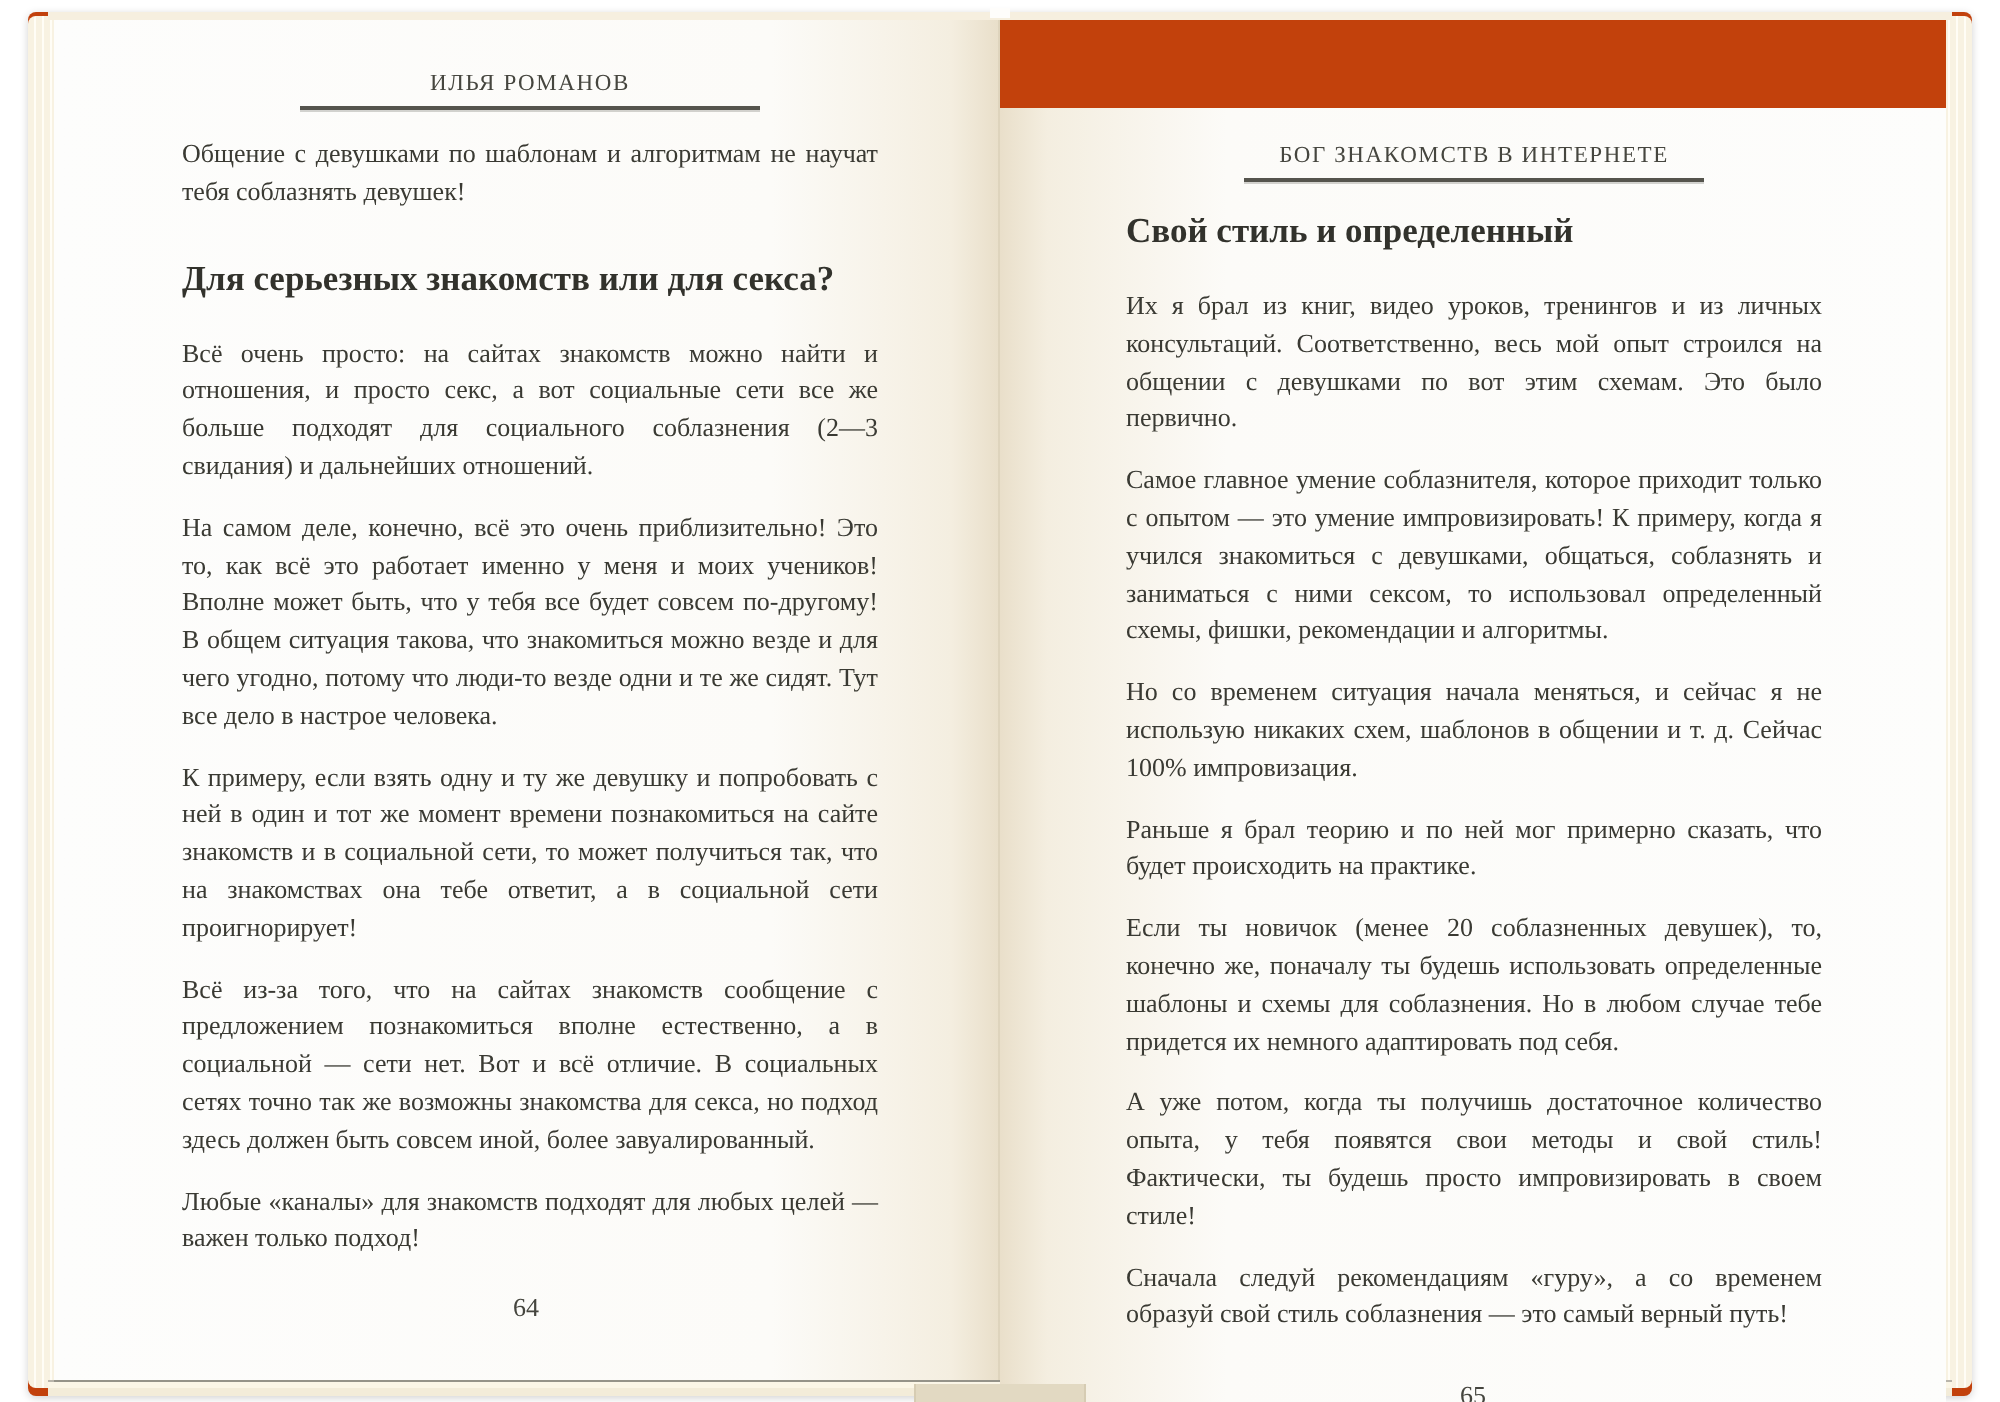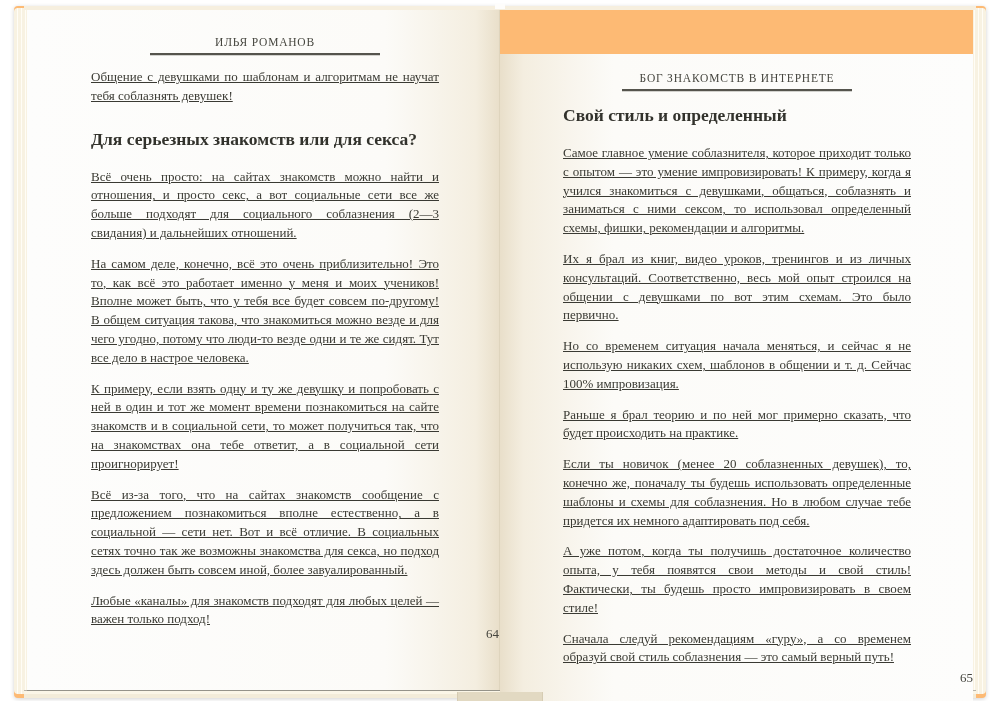--- a/index.html
+++ b/index.html
@@ -6,21 +6,21 @@
     margin: 0; padding: 0;
     width: 1000px; height: 701px;
     background: #ffffff;
     overflow: hidden;
     font-family: "Liberation Serif", "DejaVu Serif", serif;
   }
   .book {
     position: absolute;
     left: 14px; top: 6px;
     width: 972px; height: 692px;
-    background: #fdba74;
+    background: #c2410c;
     border-radius: 4px;
     box-shadow: 0 1px 4px rgba(0,0,0,0.18);
     padding: 0;
   }
   
   .edge {
     position: absolute;
     background:
       repeating-linear-gradient(to right, #f8f2e2 0 3px, #fffdf6 3px 4px);
   }
@@ -64,36 +64,35 @@
     padding-bottom: 5px;
     border-bottom: 2px solid #55544d;
     box-shadow: 0 1px 0 rgba(85,84,77,0.25);
     white-space: nowrap;
   }
   .body-text p {
     margin: 0 0 12px 0;
     font-size: 13px;
     line-height: 18.8px;
     text-align: justify;
-    text-decoration: underline;
   }
   .body-text h2 {
     margin: 22px 0 18px 0;
     font-size: 17.5px;
     line-height: 22px;
     font-weight: bold;
     color: #32322c;
     text-align: left;
   }
   .page-right .body-text h2 { margin-top: 2px; }
   .page-num {
     position: absolute;
-    bottom: 48px; left: 0;
+    bottom: 28px; left: 0;
     width: 100%;
-    text-align: right;
+    text-align: center;
     font-size: 13px;
     color: #45453e;
   }
   
   .spine-tab {
     position: absolute;
     left: 50%; bottom: -4px;
     transform: translateX(-50%);
     width: 84px; height: 10px;
     background: #e2d9c2;
@@ -131,22 +130,22 @@
         <p>Всё из-за того, что на сайтах знакомств сообщение с предложением познакомиться вполне естественно, а в социальной — сети нет. Вот и всё отличие. В социальных сетях точно так же возможны знакомства для секса, но подход здесь должен быть совсем иной, более завуалированный.</p>
         <p>Любые «каналы» для знакомств подходят для любых целей — важен только подход!</p>
       </div>
       <div class="page-num">64</div>
     </div>
 
     <div class="page page-right">
       <div class="running-head">БОГ ЗНАКОМСТВ В ИНТЕРНЕТЕ</div>
       <div class="body-text">
         <h2>Свой стиль и определенный</h2>
+        <p>Их я брал из книг, видео уроков, тренингов и из личных консультаций. Соответственно, весь мой опыт строился на общении с девушками по вот этим схемам. Это было первично.</p>
         <p>Самое главное умение соблазнителя, которое приходит только с опытом — это умение импровизировать! К примеру, когда я учился знакомиться с девушками, общаться, соблазнять и заниматься с ними сексом, то использовал определенный схемы, фишки, рекомендации и алгоритмы.</p>
-        <p>Их я брал из книг, видео уроков, тренингов и из личных консультаций. Соответственно, весь мой опыт строился на общении с девушками по вот этим схемам. Это было первично.</p>
         <p>Но со временем ситуация начала меняться, и сейчас я не использую никаких схем, шаблонов в общении и т. д. Сейчас 100% импровизация.</p>
         <p>Раньше я брал теорию и по ней мог примерно сказать, что будет происходить на практике.</p>
         <p>Если ты новичок (менее 20 соблазненных девушек), то, конечно же, поначалу ты будешь использовать определенные шаблоны и схемы для соблазнения. Но в любом случае тебе придется их немного адаптировать под себя.</p>
         <p>А уже потом, когда ты получишь достаточное количество опыта, у тебя появятся свои методы и свой стиль! Фактически, ты будешь просто импровизировать в своем стиле!</p>
         <p>Сначала следуй рекомендациям «гуру», а со временем образуй свой стиль соблазнения — это самый верный путь!</p>
       </div>
       <div class="page-num">65</div>
     </div>
 
   </div>

